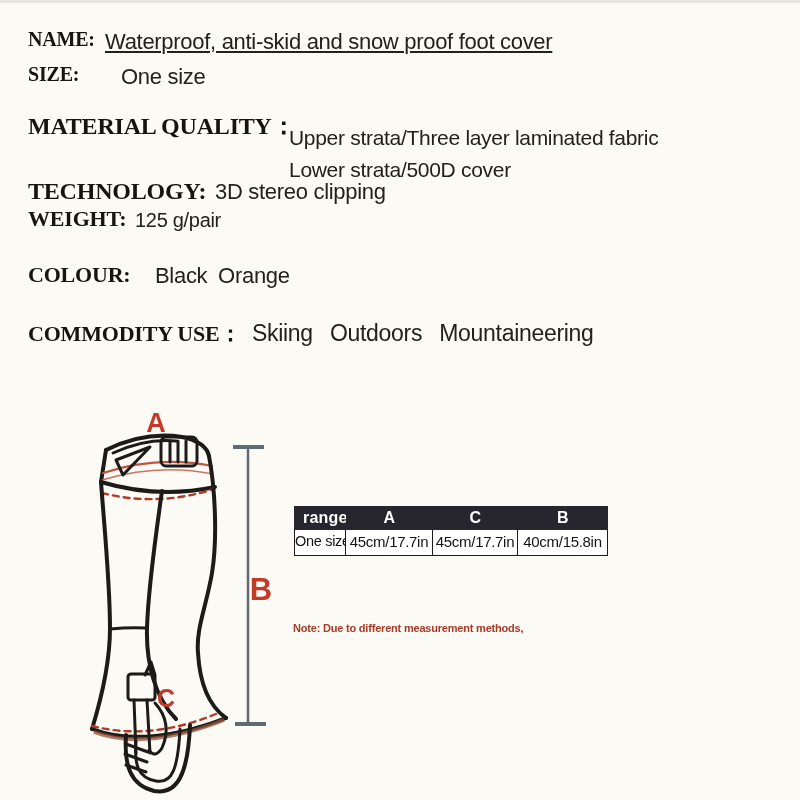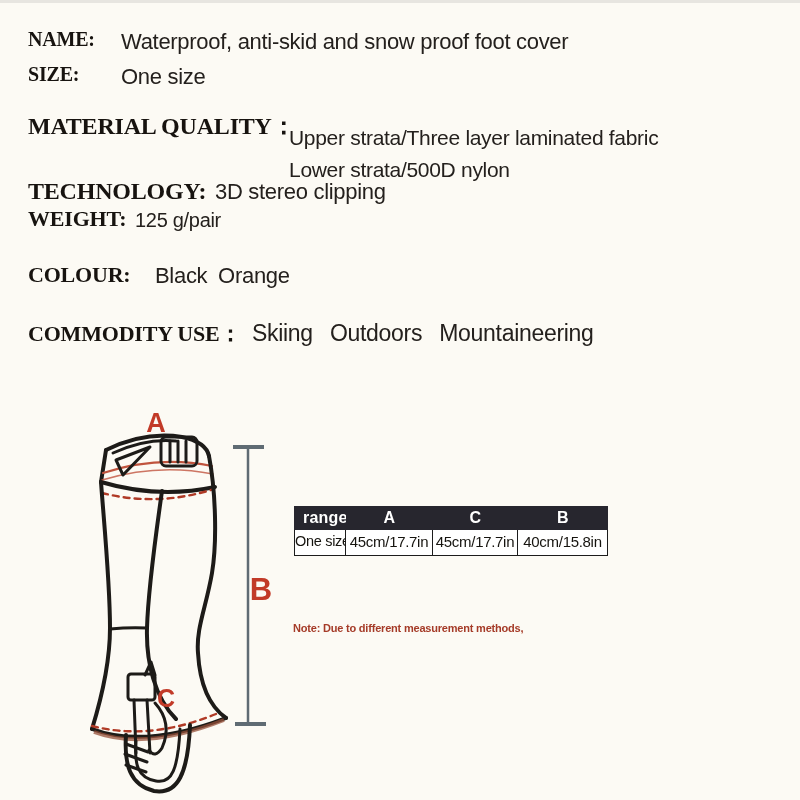--- a/index.html
+++ b/index.html
@@ -31,21 +31,21 @@
     font-weight:700;color:var(--label-ink);
     font-size:22px;letter-spacing:-0.2px;white-space:pre;
   }
   .lab.sm{font-size:20px;}
   .lab.lg{font-size:24px;}
   .val{
     position:absolute;top:1px;
     font-family:"Liberation Sans",sans-serif;
     color:var(--text-dark);font-size:22px;letter-spacing:-0.3px;white-space:pre;
   }
-  .row-name   .val{left:121px;}
+  .row-name   .val{left:105px;text-decoration:underline;}
   .row-size   .val{left:121px;}
   .row-material .val{left:289px;top:12px;font-size:21px;line-height:32px;}
   .row-material .val span{display:block;}
   .row-tech   .val{left:208px;margin-left:7px;}
   .row-weight .val{left:135px;top:3px;font-size:20px;}
   .row-colour .val{left:155px;word-spacing:5px;}
   .row-use    .val{left:252px;font-size:23px;word-spacing:11px;}
 
   .figure{position:absolute;left:70px;top:400px;width:230px;height:400px;}
   .figure svg{display:block;width:230px;height:400px;}
@@ -90,21 +90,21 @@
 <div class="row row-name" style="top:25px">
   <span class="lab sm">NAME:</span>
   <span class="val">Waterproof, anti-skid and snow proof foot cover</span>
 </div>
 <div class="row row-size" style="top:60px">
   <span class="lab sm">SIZE:</span>
   <span class="val">One size</span>
 </div>
 <div class="row row-material" style="top:107px;height:66px">
   <span class="lab lg">MATERIAL QUALITY：</span>
-  <span class="val"><span>Upper strata/Three layer laminated fabric</span><span>Lower strata/500D nylon</span></span>
+  <span class="val"><span>Upper strata/Three layer laminated fabric</span><span>Lower strata/500D cover</span></span>
 </div>
 <div class="row row-tech" style="top:175px">
   <span class="lab lg">TECHNOLOGY:</span>
   <span class="val">3D stereo clipping</span>
 </div>
 <div class="row row-weight" style="top:203px">
   <span class="lab">WEIGHT:</span>
   <span class="val">125 g/pair</span>
 </div>
 <div class="row row-colour" style="top:259px">

